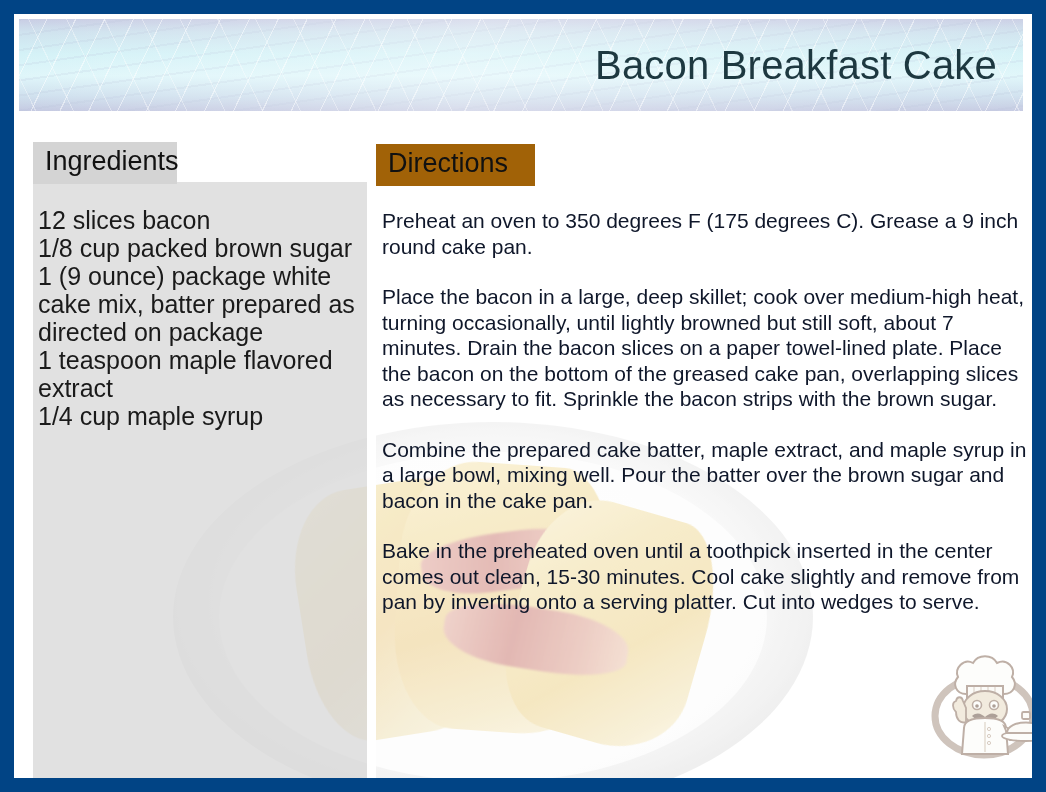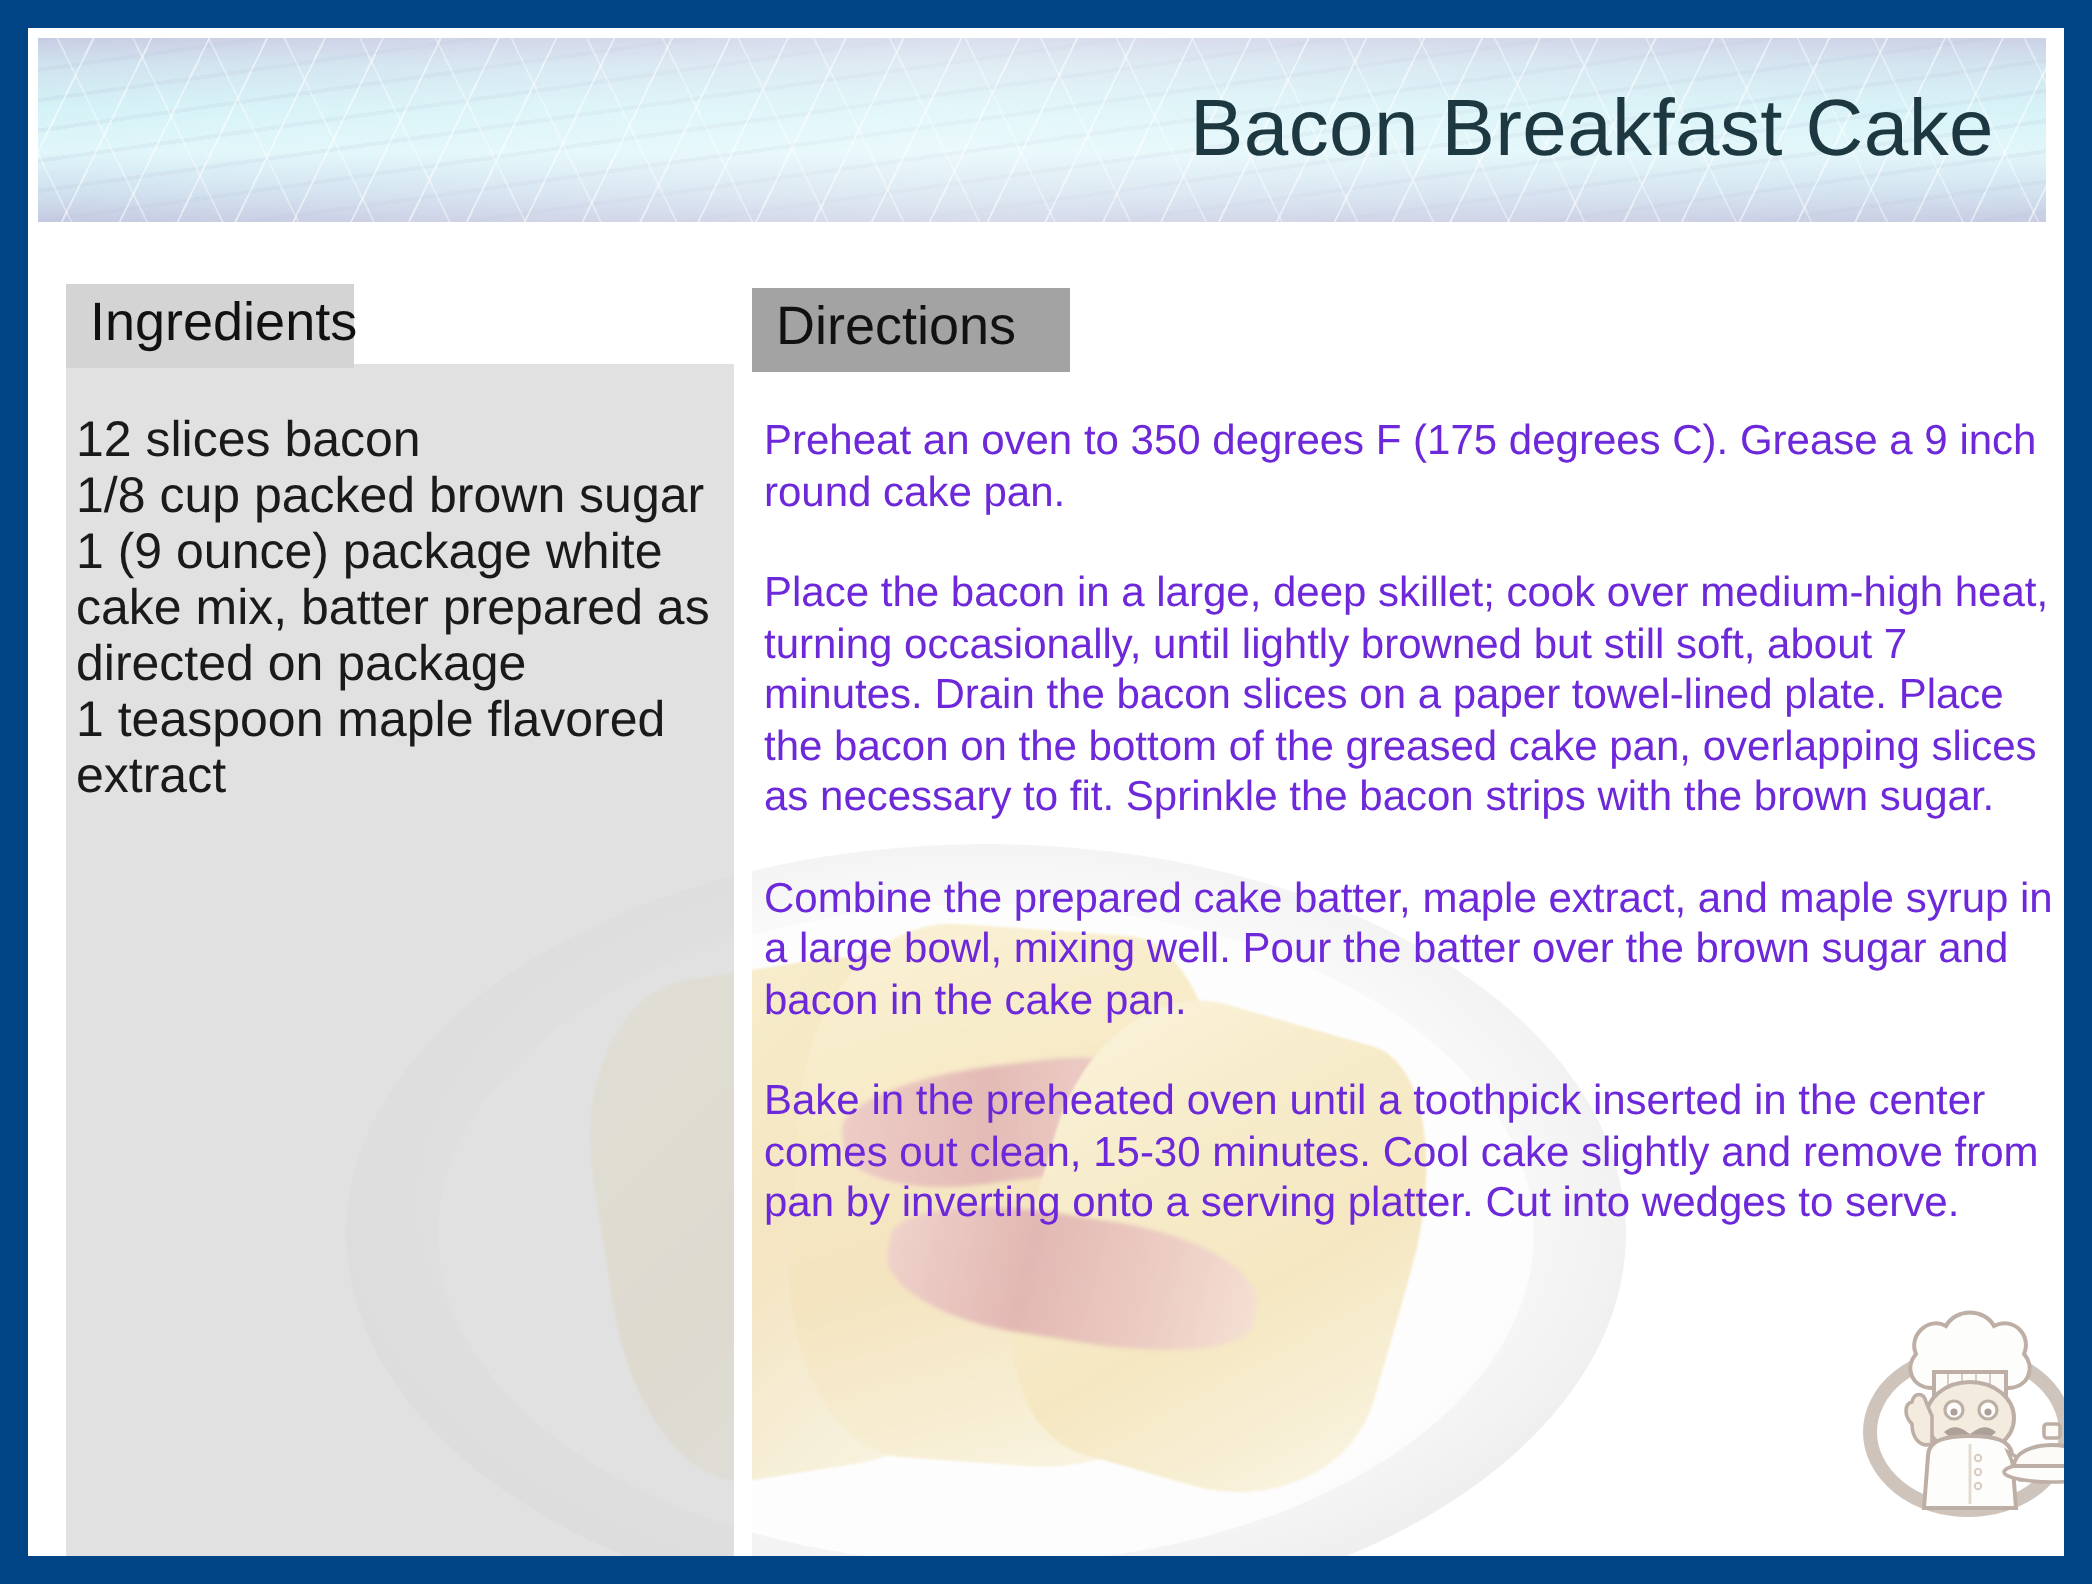--- a/index.html
+++ b/index.html
@@ -99,21 +99,21 @@
     top: 128px;
     width: 144px;
     height: 42px;
     background: #d4d4d4;
   }
   .tab-directions {
     left: 362px;
     top: 130px;
     width: 159px;
     height: 42px;
-    background: #a3a3a3;
+    background: #a16207;
   }
 
   
   .photo-layer {
     position: absolute;
     left: 19px;
     top: 168px;
     width: 1002px;
     height: 597px;
     overflow: hidden;
@@ -239,21 +239,21 @@
   .ingredients-text .ing-line {
     white-space: normal;
   }
   .directions-text {
     position: absolute;
     left: 368px;
     top: 194px;
     width: 648px;
     font-size: 21px;
     line-height: 25.5px;
-    color: #6d28d9;
+    color: #0f172a;
   }
   .directions-text p {
     margin: 0 0 25px 0;
   }
   .directions-text p:last-child { margin-bottom: 0; }
 
   
   .chef-logo {
     position: absolute;
     right: 12px;
@@ -295,20 +295,21 @@
 
     <div class="tab tab-ingredients">Ingredients</div>
 
     <div class="tab tab-directions">Directions</div>
 
     <div class="ingredients-text">
       <div class="ing-line">12 slices bacon</div>
       <div class="ing-line">1/8 cup packed brown sugar</div>
       <div class="ing-line">1 (9 ounce) package white cake mix, batter prepared as directed on package</div>
       <div class="ing-line">1 teaspoon maple flavored extract</div>
+      <div class="ing-line">1/4 cup maple syrup</div>
     </div>
 
     <div class="directions-text">
       <p>Preheat an oven to 350 degrees F (175 degrees C). Grease a 9 inch round cake pan.</p>
       <p>Place the bacon in a large, deep skillet; cook over medium-high heat, turning occasionally, until lightly browned but still soft, about 7 minutes. Drain the bacon slices on a paper towel-lined plate. Place the bacon on the bottom of the greased cake pan, overlapping slices as necessary to fit. Sprinkle the bacon strips with the brown sugar.</p>
       <p>Combine the prepared cake batter, maple extract, and maple syrup in a large bowl, mixing well. Pour the batter over the brown sugar and bacon in the cake pan.</p>
       <p>Bake in the preheated oven until a toothpick inserted in the center comes out clean, 15-30 minutes. Cool cake slightly and remove from pan by inverting onto a serving platter. Cut into wedges to serve.</p>
     </div>
 
     <svg class="chef-logo" viewBox="0 0 126 118">

